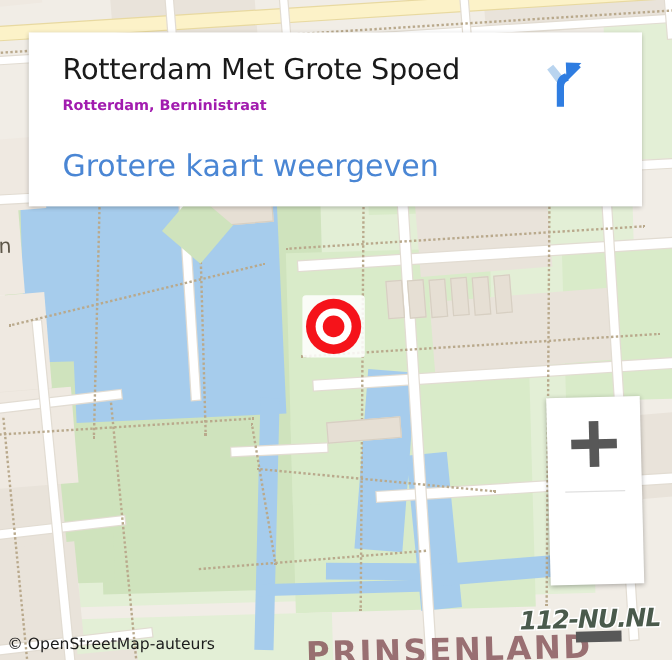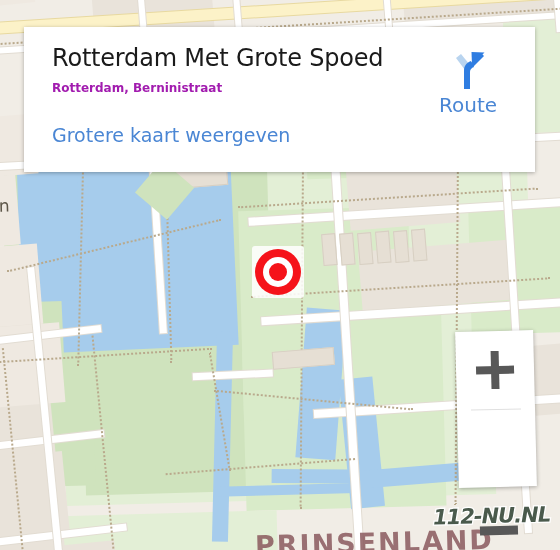--- a/index.html
+++ b/index.html
@@ -134,21 +134,21 @@
     line-height: 26px;
     margin-top: 2px;
     white-space: nowrap;
   }
 
   #bigger-map-link {
     position: absolute;
     left: 28px;
     top: 97px;
     font-family: "DejaVu Sans", sans-serif;
-    font-size: 19px;
+    font-size: 25px;
     color: #4a86d4;
     text-decoration: none;
     cursor: pointer;
     white-space: nowrap;
   }
 
   
   #route-button {
     position: absolute;
     right: 22px;
@@ -412,31 +412,31 @@
     <div id="route-button">
       <svg id="route-icon" viewBox="0 0 40 42" xmlns="http://www.w3.org/2000/svg">
 
         <path d="M8 9 L13 5 L22 16 L17 21 Z" fill="#b9d4ef"></path>
 
         <path d="M16 40 L16 22 C16 17 18 14 23 12 L26 18 C23.5 19 22 20.5 22 23 L22 40 Z" fill="#2f7de1"></path>
 
         <path d="M24 16 L23.5 3 L36.5 3.5 Z" fill="#2f7de1"></path>
         <path d="M22 15 L33 4 L36 7 L25 18 Z" fill="#2f7de1"></path>
       </svg>
-      <span id="route-label">Route</span>
     </div>
   </div>
 
   <div id="zoom-control">
     <div id="zoom-in-button">
       <span class="plus-h"></span>
       <span class="plus-v"></span>
     </div>
     <div class="zoom-divider"></div>
     <div id="zoom-out-button">
       <span class="minus-h"></span>
     </div>
   </div>
 
   <div id="district-label">PRINSENLAND</div>
   <div id="watermark">112-NU.NL</div>
+  <div id="attribution">© OpenStreetMap-auteurs</div>
 
 </div>
 
 </body></html>

